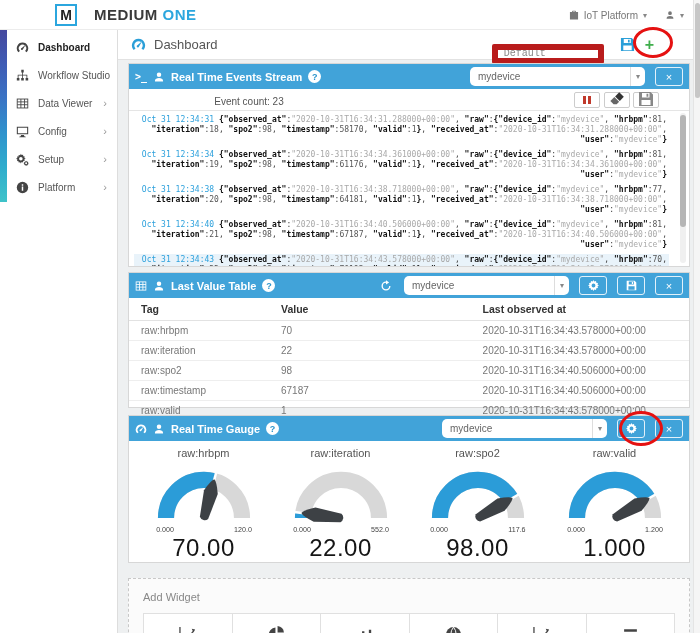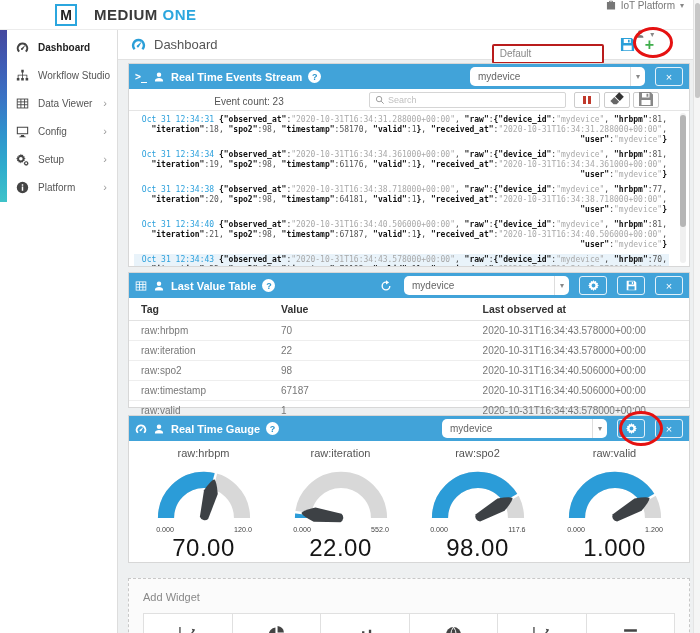--- a/index.html
+++ b/index.html
@@ -9,21 +9,21 @@
 
   
   .topbar { position:absolute; left:0; top:0; width:700px; height:30px; background:#fff;
     border-bottom:1px solid #ececec; z-index:5; }
   .logo-box { position:absolute; left:55px; top:4px; width:22px; height:22px;
     border:2px solid #2ba6de; color:#222; font-weight:bold; font-size:14px;
     display:flex; align-items:center; justify-content:center; }
   .brand { position:absolute; left:84px; top:6px; font-size:15px; font-weight:bold; letter-spacing:.5px; }
   .brand .bm { color:#3a3a3a;margin-left:10px; } .brand .bo { color:#2ba6de; }
   .top-right { position:absolute; right:16px; top:0; height:30px; display:flex; align-items:center;
-    gap:18px; color:#777; font-size:10px;flex-direction:column; }
+    gap:18px; color:#777; font-size:10px; }
   .top-item { display:flex; align-items:center; gap:5px; cursor:pointer; }
   .caret { font-size:8px; color:#888; }
 
   
   .pscroll { position:absolute; right:0; top:0; width:7px; height:633px; background:#f5f5f5;
     border-left:1px solid #e4e4e4; z-index:40; }
   .pscroll .thumb { position:absolute; left:1px; top:3px; width:5px; height:95px; background:#c7c7c7; border-radius:3px; }
 
   
   .sidebar { position:absolute; left:0; top:30px; width:118px; height:603px; background:#fff;
@@ -37,22 +37,22 @@
   .side-item.active .slabel { font-weight:bold; color:#222; }
   .side-item .chev { margin-left:auto; margin-right:10px; color:#999; font-size:11px; }
 
   
   .main { position:absolute; left:118px; top:30px; width:582px; height:603px; background:#eef0f1; overflow:hidden; }
   .titlebar { position:absolute; left:0; top:0; width:582px; height:30px; background:#fff;
     border-bottom:1px solid #e2e2e2; display:flex; align-items:center; }
   .titlebar .ticon { color:#2b9fd8; font-size:15px; margin-left:13px; display:flex; }
   .titlebar .ttext { font-size:13px; color:#555; margin-left:8px; }
   .tb-controls { margin-left:auto; margin-right:46px; display:flex; align-items:center; }
-  .tb-input { width:112px; height:20px; border:2px solid #b91c1c; border-radius:2px; font-size:10px;
-    color:#888; padding:0 6px; font-family:Liberation Sans, sans-serif;margin-top:18px; }
+  .tb-input { width:112px; height:20px; border:6px solid #b91c1c; border-radius:2px; font-size:10px;
+    color:#888; padding:0 6px; font-family:Liberation Mono, monospace;margin-top:18px; }
   .tb-save { color:#2b9fd8; font-size:15px; margin-left:16px; display:flex; cursor:pointer; }
   .tb-plus { color:#3fae4c; font-size:16px; font-weight:bold; margin-left:10px; cursor:pointer; }
 
   
   .panel { position:absolute; left:10px; width:562px; background:#fff; border:1px solid #d7d7d7; }
   .phead { height:25px; background:#41a3d9; display:flex; align-items:center; padding:0 6px; gap:6px; color:#fff; }
   .phead .term { font-family:"DejaVu Sans Mono",monospace; font-weight:bold; font-size:10px; }
   .phead .picon { display:flex; font-size:12px; }
   .ptitle { font-size:11px; font-weight:bold; }
   .help { width:13px; height:13px; border-radius:50%; background:#fff; color:#2b95cc; font-size:9px;
@@ -245,29 +245,20 @@
         <span class="ptitle">Real Time Events Stream</span>
         <span class="help">?</span>
         <div class="hsel" style="width:175px">
           <span class="selval" style="flex:1">mydevice</span>
           <span class="scaret">▾</span>
         </div>
         <div class="hbtn">×</div>
       </div>
       <div class="etoolbar">
         <div class="ecount">Event count: 23</div>
-        <div class="esearch">
-          <span class="mag">
-              <svg class="svgi" viewBox="0 0 16 16">
-                <circle cx="6.5" cy="6.5" r="4.3" fill="none" stroke="currentColor" stroke-width="1.5"></circle>
-                <path d="M9.8 9.8l4 4" stroke="currentColor" stroke-width="1.6"></path>
-              </svg>
-            </span>
-          <input placeholder="Search" style="">
-        </div>
         <div class="ebtn" style="left:445px">
           <span class="pausebars">
               <i></i>
               <i></i>
             </span>
         </div>
         <div class="ebtn" style="left:475px; color:#333">
           <span id="ic-eraser"><svg class="svgi" viewBox="0 0 16 16">
                 <path d="M10.2 1.2l4.6 4.6-4 4.2-4.7-4.6z"></path>
                 <path d="M5.4 6.1l4.7 4.6-2.4 2.5H4.6l-3.2-3.1z" opacity=".75"></path>

